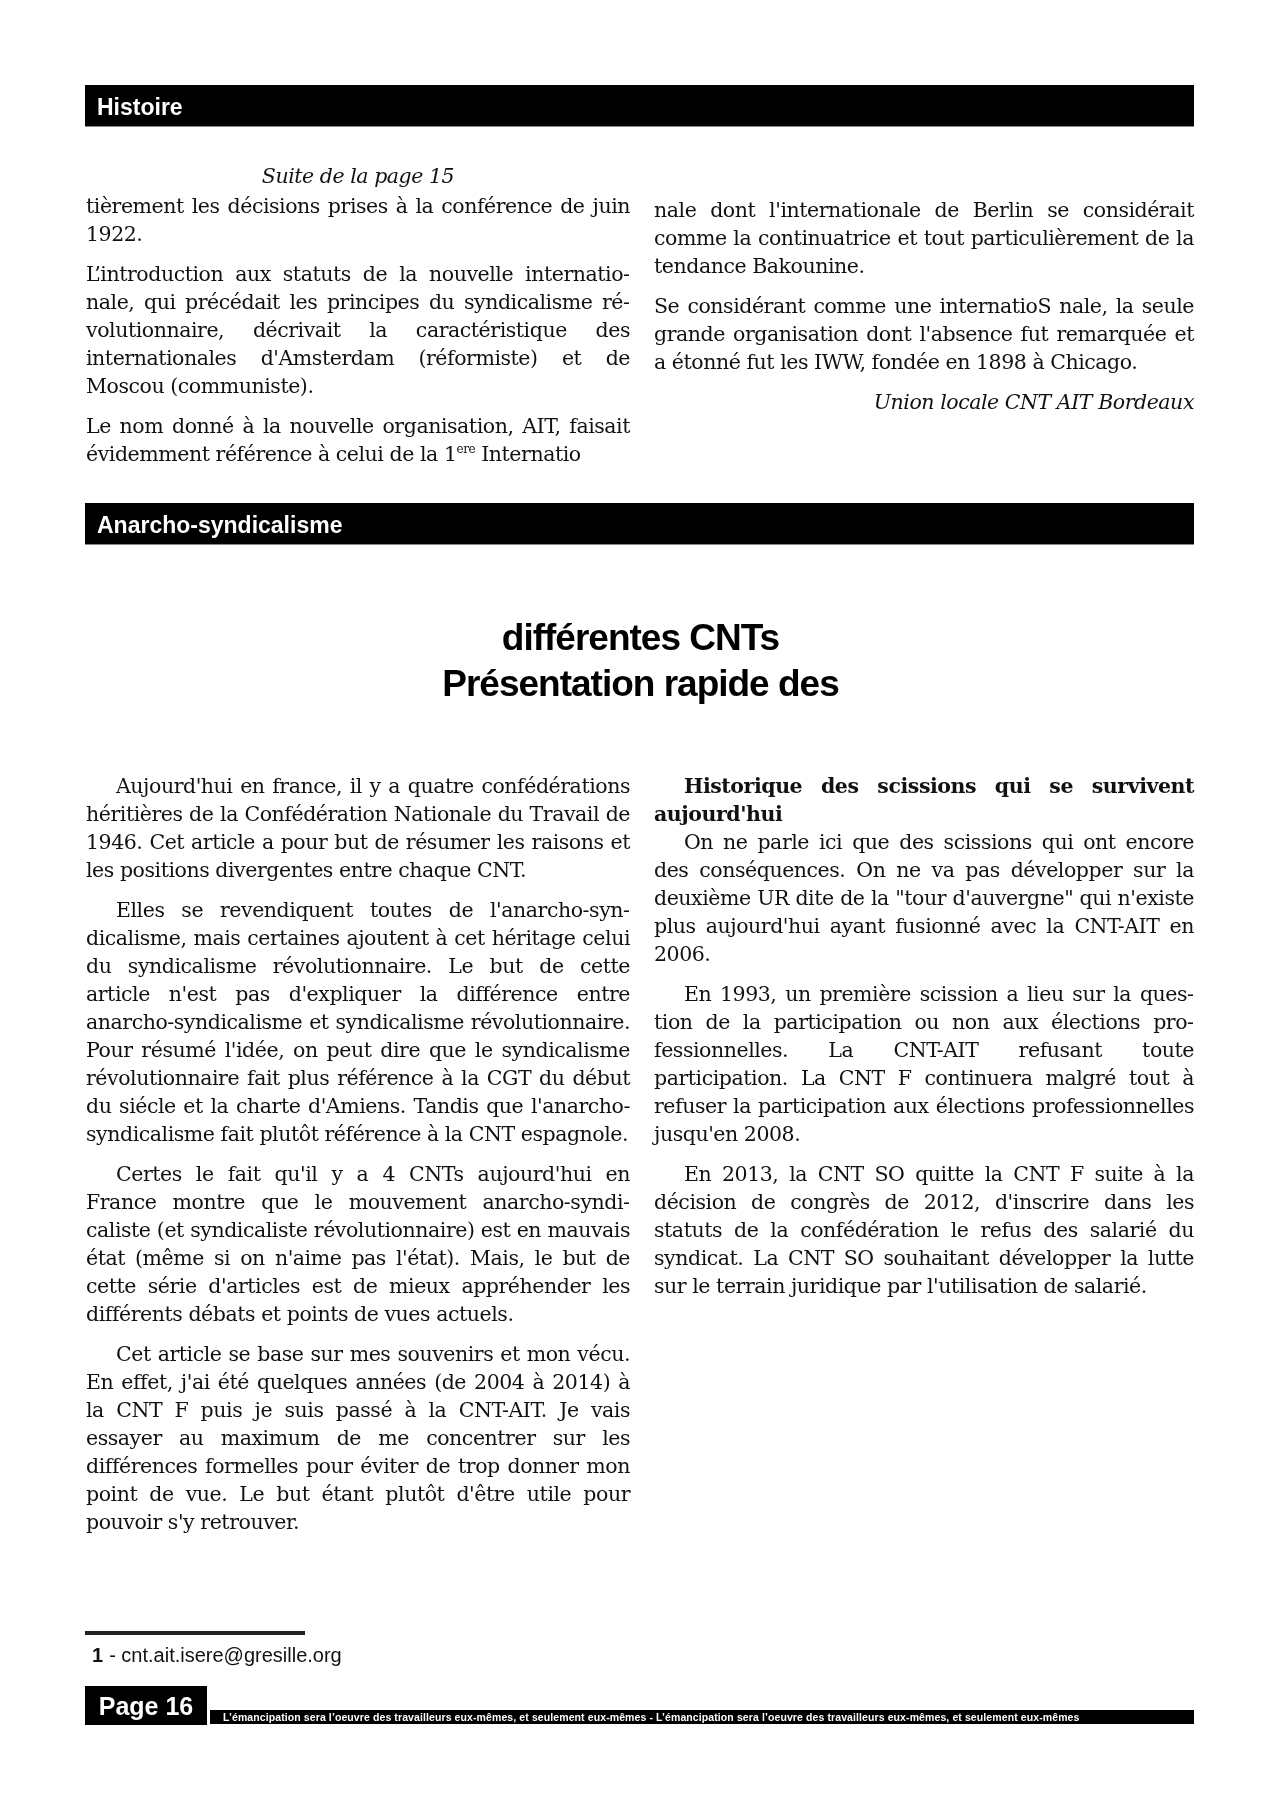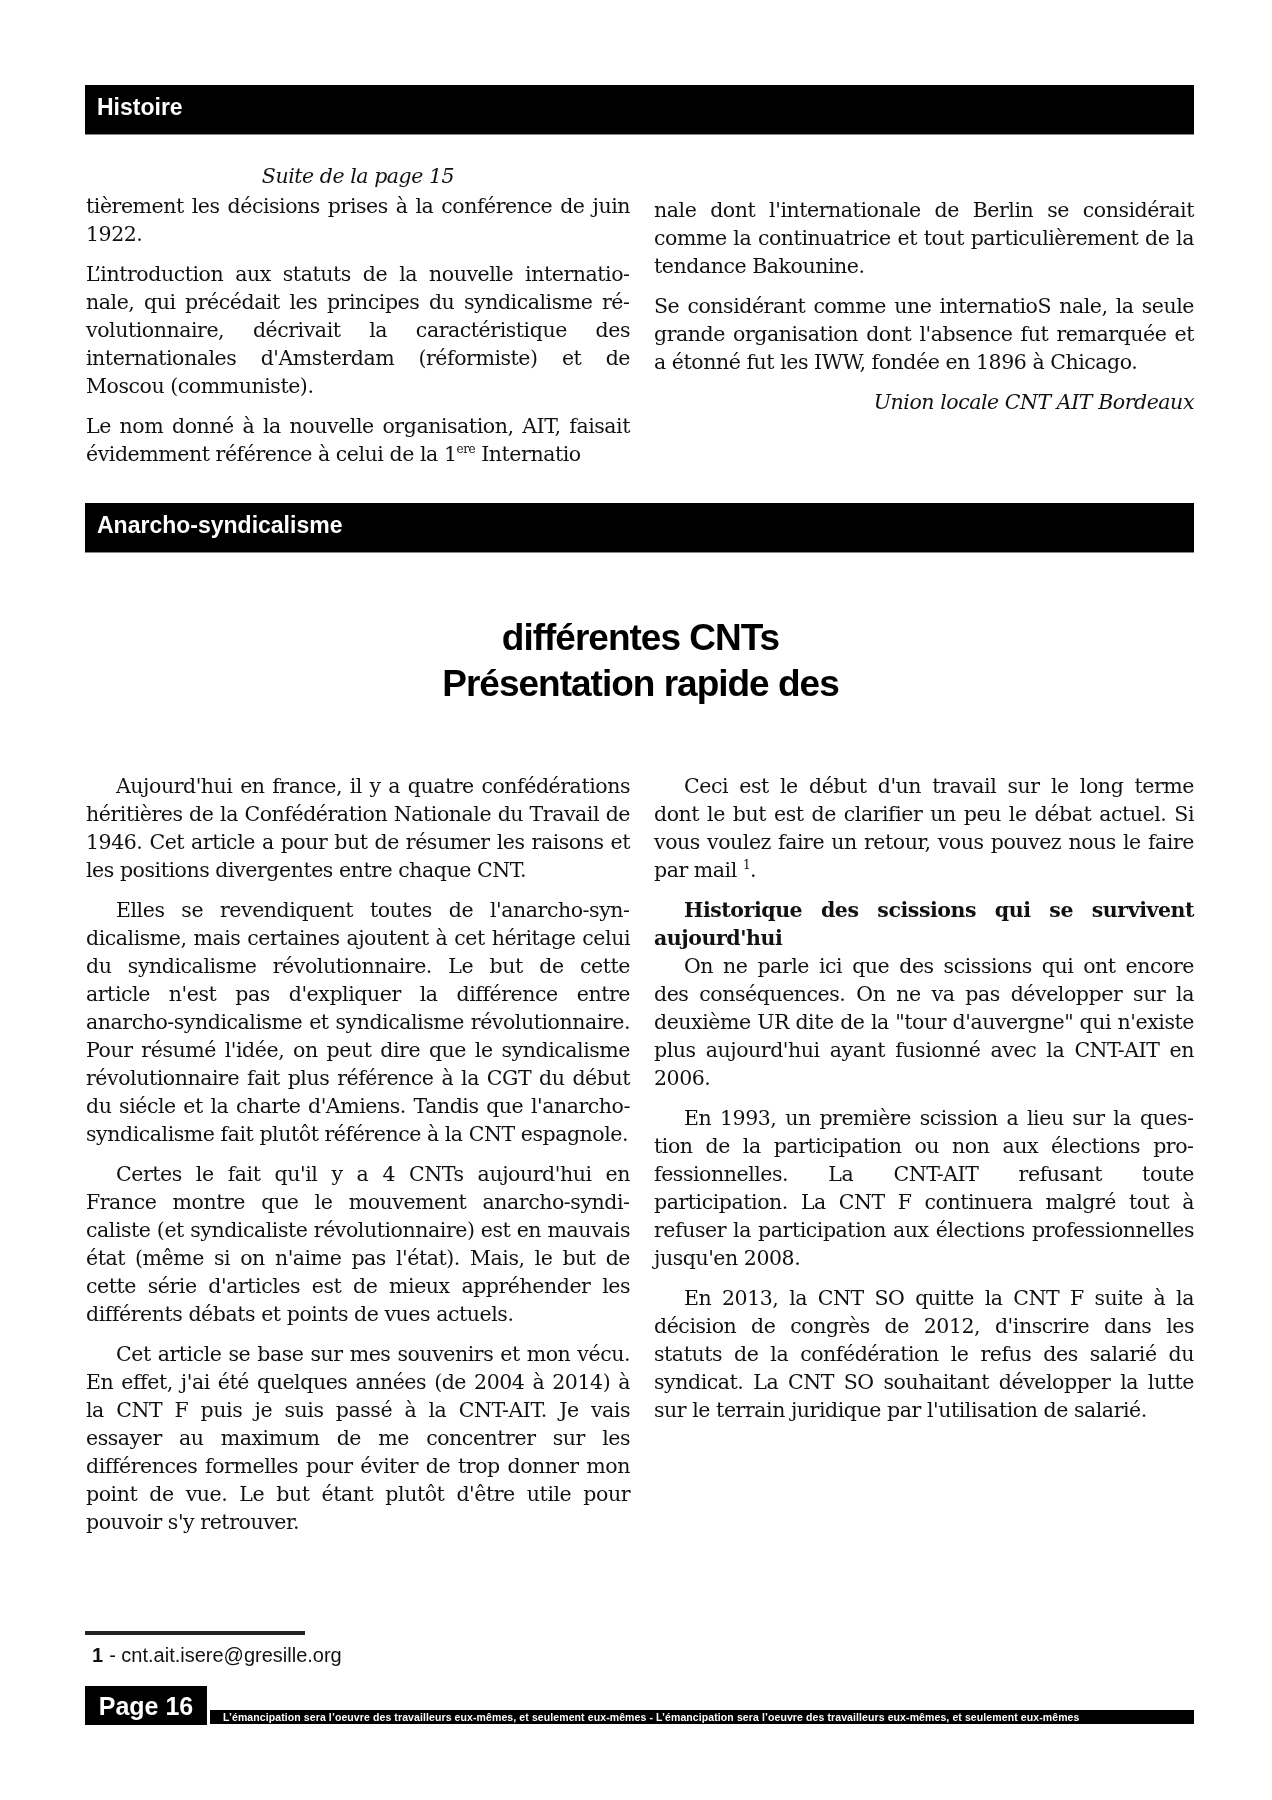--- a/index.html
+++ b/index.html
@@ -1,19 +1,19 @@
 <!DOCTYPE html>
 <html><head>
 <meta charset="utf-8">
 <style>
   html, body { margin: 0; padding: 0; background: #ffffff; }
   body { width: 1272px; height: 1800px; position: relative; overflow: hidden; color: #111; }
 
   .section-bar {
-    position: absolute; left: 85px; width: 1109px; height: 50px;
+    position: absolute; left: 85px; width: 1109px; height: 42px;
     background: #000; color: #fff;
     font-family: "Liberation Sans", sans-serif; font-weight: bold; font-size: 23px;
     line-height: 44px; padding-left: 12px; box-sizing: border-box;
     border-bottom: 1px solid #888;
   }
   #bar-histoire { top: 85px; }
   #bar-anarcho { top: 503px; }
 
   .col { position: absolute; font-family: "DejaVu Serif", serif; font-size: 20.5px; line-height: 28px; text-align: justify; letter-spacing: -0.45px; }
   .col p { margin: 0 0 12px 0; hyphens: manual; }
@@ -60,40 +60,39 @@
 
 <div id="hist-left" class="col">
   <p class="continued">Suite de la page 15</p>
   <p>tièrement les décisions prises à la conférence de juin 1922.</p>
   <p>L’introduction aux statuts de la nouvelle internatio­nale, qui précédait les principes du syndicalisme ré­volutionnaire, décrivait la caractéristique des internationales d'Amsterdam (réformiste) et de Moscou (communiste).</p>
   <p><span>Le nom donné à la nouvelle organisation, AIT, faisait évidemment référence à celui de la 1</span><sup>ere</sup><span> Internatio­</span></p>
 </div>
 
 <div id="hist-right" class="col">
   <p>nale dont l'internationale de Berlin se considérait comme la continuatrice et tout particulièrement de la tendance Bakounine.</p>
-  <p>Se considérant comme une internatioS nale, la seule grande organisation dont l'absence fut remar­quée et a étonné fut les IWW, fondée en 1896 à Chi­cago.</p>
+  <p>Se considérant comme une internatioS nale, la seule grande organisation dont l'absence fut remar­quée et a étonné fut les IWW, fondée en 1898 à Chi­cago.</p>
   <p class="sig sig-org">Union locale CNT AIT Bordeaux</p>
 </div>
 
 <div id="bar-anarcho" class="section-bar">Anarcho-syndicalisme</div>
 
 <div id="article-title">
   <div>différentes CNTs</div>
   <div>Présentation rapide des</div>
 </div>
 
 <div id="art-left" class="col">
   <p class="indent">Aujourd'hui en france, il y a quatre confédéra­tions héritières de la Confédération Nationale du Travail de 1946. Cet article a pour but de résumer les raisons et les positions divergentes entre chaque CNT.</p>
   <p class="indent">Elles se revendiquent toutes de l'anarcho-syn­dicalisme, mais certaines ajoutent à cet héritage celui du syndicalisme révolutionnaire. Le but de cette article n'est pas d'expliquer la différence entre anarcho-syndicalisme et syndicalisme révo­lutionnaire. Pour résumé l'idée, on peut dire que le syndicalisme révolutionnaire fait plus référence à la CGT du début du siécle et la charte d'Amiens. Tandis que l'anarcho-syndicalisme fait plutôt réfé­rence à la CNT espagnole.</p>
   <p class="indent">Certes le fait qu'il y a 4 CNTs aujourd'hui en France montre que le mouvement anarcho-syndi­caliste (et syndicaliste révolutionnaire) est en mau­vais état (même si on n'aime pas l'état). Mais, le but de cette série d'articles est de mieux appréhen­der les différents débats et points de vues actuels.</p>
   <p class="indent">Cet article se base sur mes souvenirs et mon vécu. En effet, j'ai été quelques années (de 2004 à 2014) à la CNT F puis je suis passé à la CNT-AIT. Je vais essayer au maximum de me concentrer sur les différences formelles pour éviter de trop don­ner mon point de vue. Le but étant plutôt d'être utile pour pouvoir s'y retrouver.</p>
 </div>
 
 <div id="art-right" class="col">
-  <p class="indent"><span>Ceci est le début d'un travail sur le long terme dont le but est de clarifier un peu le débat actuel. Si vous voulez faire un retour, vous pouvez nous le faire par mail </span><sup>1</sup><span>.</span></p>
   <p class="indent subhead">Historique des scissions qui se survivent aujourd'hui</p>
   <p class="indent subhead-follow">On ne parle ici que des scissions qui ont encore des conséquences. On ne va pas développer sur la deuxième UR dite de la "tour d'auvergne" qui n'existe plus aujourd'hui ayant fusionné avec la CNT-AIT en 2006.</p>
   <p class="indent">En 1993, un première scission a lieu sur la ques­tion de la participation ou non aux élections pro­fessionnelles. La CNT-AIT refusant toute participation. La CNT F continuera malgré tout à refuser la participation aux élections profession­nelles jusqu'en 2008.</p>
   <p class="indent">En 2013, la CNT SO quitte la CNT F suite à la décision de congrès de 2012, d'inscrire dans les statuts de la confédération le refus des salarié du syndicat. La CNT SO souhaitant développer la lutte sur le terrain juridique par l'utilisation de salarié.</p>
 </div>
 
 <div id="fn-rule"></div>
 <div id="footnote">
   <span class="fn-num">1</span><span>- cnt.ait.isere@gresille.org</span>
 </div>

